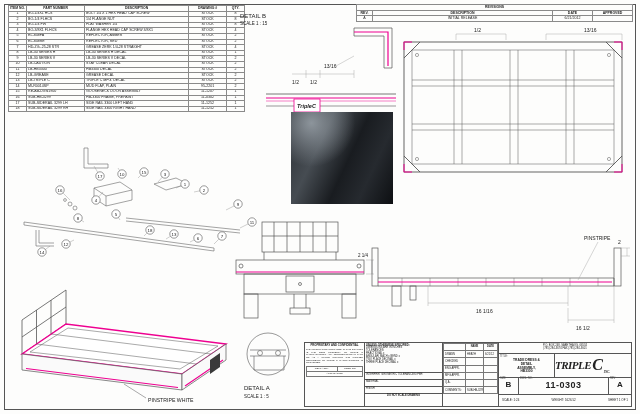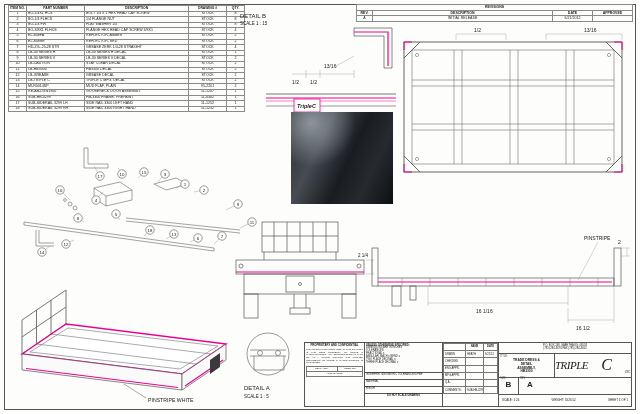--- a/index.html
+++ b/index.html
@@ -46,22 +46,22 @@
   .nd-col{width:56px}
   .nd{width:100%;font-size:2.7px;table-layout:fixed}
   .nd th,.nd td{border:1px solid #777;height:7.2px;padding:0 1px;overflow:hidden;white-space:nowrap}
   .nd th{text-align:center;font-size:2.6px}
   .right-col{flex:1;border-right:none;display:flex;flex-direction:column}
   .addr{text-align:center;font-size:2.7px;border-bottom:1px solid #555;padding:1px 0;height:11px}
   .mid{display:flex;height:24px;border-bottom:1px solid #555}
   .title-area{width:56px;border-right:1px solid #555;padding:1px;font-size:3.2px}
   .t-label{font-size:2.6px;color:#444}
   .title-lines div{font-weight:bold;font-size:3.3px;text-align:center;line-height:1.15}
-  .logo{flex:1;display:flex;align-items:center;justify-content:space-between;
-        font-family:"Liberation Serif",serif;font-style:italic;font-weight:normal}
+  .logo{flex:1;display:flex;align-items:center;justify-content:flex-start;
+        font-family:"Liberation Serif",serif;font-style:italic;font-weight:bold}
   .brand{font-size:11px;letter-spacing:-0.5px}
   .brand-c{font-size:16px;margin-left:1px}
   .brand-sub{font-size:3px;align-self:flex-end;margin:0 0 3px 1px}
   .dwg-row{display:flex;height:17px;border-bottom:1px solid #555}
   .size-box{width:20px;border-right:1px solid #555;text-align:center}
   .no-box{flex:1;border-right:1px solid #555;text-align:center}
   .rev-box{width:22px;text-align:center}
   .lbl{display:block;font-size:2.6px;color:#444;text-align:left;padding-left:1px}
   .big{display:block;font-size:8px;font-weight:bold;line-height:1}
   .num{font-size:9px;letter-spacing:0.5px}
@@ -654,20 +654,24 @@
           <span class="brand">TRIPLE</span>
             <span class="brand-c">C</span>
             <span class="brand-sub">INC.</span>
         </div>
       </div>
       <div class="dwg-row">
         <div class="size-box">
           <span class="lbl">SIZE</span>
           <span class="big">B</span>
         </div>
+        <div class="no-box">
+          <span class="lbl">DWG. NO.</span>
+          <span class="big num">11-0303</span>
+        </div>
         <div class="rev-box">
           <span class="lbl">REV</span>
           <span class="big">A</span>
         </div>
       </div>
       <div class="swr">
         <span>SCALE: 1:24</span>
         <span>WEIGHT: 1626.52</span>
         <span>SHEET 1 OF 1</span>
       </div>

